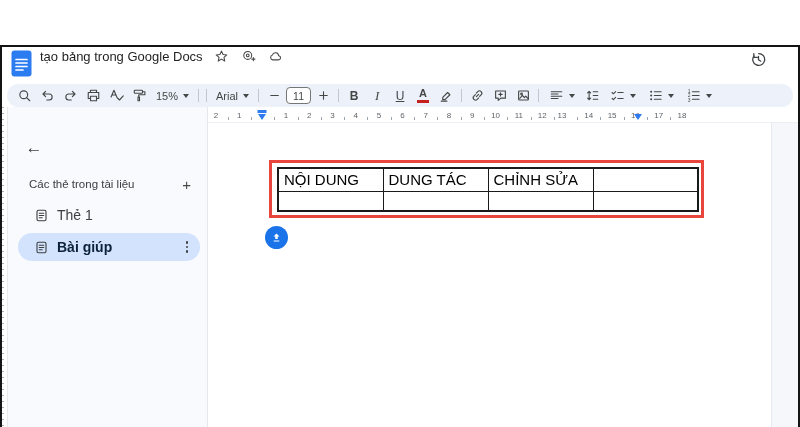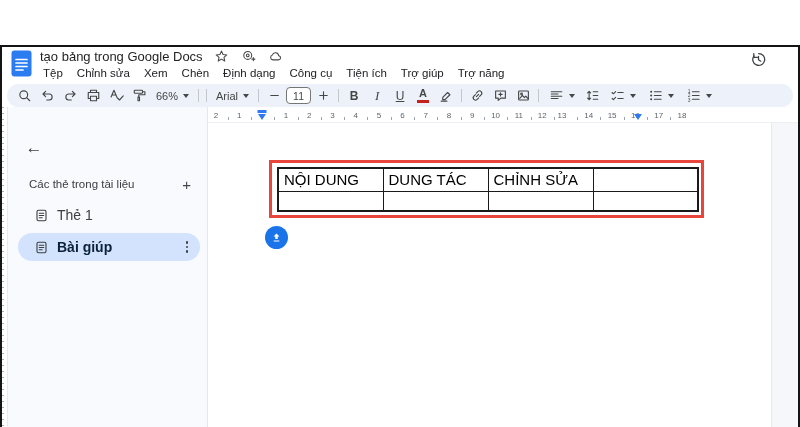--- a/index.html
+++ b/index.html
@@ -112,31 +112,20 @@
             <circle cx="9" cy="8.5" r="1.8"></circle>
           <path d="M14.5 13.5h4M16.5 11.5v4"></path>
           </svg>
       </span>
       <span class="title-ic">
         <svg viewBox="0 0 20 20" fill="none" stroke="#444746" stroke-width="1.4" stroke-linejoin="round">
           <path d="M6.3 14.5h7.4a2.8 2.8 0 0 0 .4-5.6 4.2 4.2 0 0 0-8.2-1 3.4 3.4 0 0 0 .4 6.6z"></path>
           </svg>
       </span>
     </div>
-    <nav class="menubar" id="menubar">
-        <button class="menu-item">Tệp</button>
-        <button class="menu-item">Chỉnh sửa</button>
-        <button class="menu-item">Xem</button>
-        <button class="menu-item">Chèn</button>
-        <button class="menu-item">Định dạng</button>
-        <button class="menu-item">Công cụ</button>
-        <button class="menu-item">Tiện ích</button>
-        <button class="menu-item">Trợ giúp</button>
-        <button class="menu-item">Trợ năng</button>
-      </nav>
     <button class="history-btn">
       <svg viewBox="0 0 20 20" fill="none" stroke="#3c4043" stroke-width="1.5" stroke-linecap="round" stroke-linejoin="round">
         <path d="M4.5 3.2v4.2h4.2"></path>
           <path d="M10.2 3a7 7 0 1 1-5.6 2.9"></path>
           <path d="M10 6.4v3.9l2.7 1.7"></path>
         </svg>
     </button>
   </div>
 
   <div class="toolbar" id="toolbar">
@@ -180,21 +169,21 @@
       <button class="tb-btn">
         <span style="display:flex">
           <svg viewBox="0 0 20 20">
             <rect x="3" y="3" width="11" height="4" rx="1"></rect>
             <path d="M14 5h3.2v4H9v3"></path>
             <path d="M8 12h2v5H8z"></path>
           </svg>
         </span>
       </button>
       <button class="tb-drop">
-        <span class="lbl">66%</span>
+        <span class="lbl">15%</span>
         <span class="caret"></span>
       </button>
       <div class="tb-sep"></div>
       <div class="tb-sep"></div>
       <button class="tb-drop">
         <span class="lbl">Arial</span>
         <span class="caret"></span>
       </button>
       <div class="tb-sep"></div>
       <button class="tb-btn">

